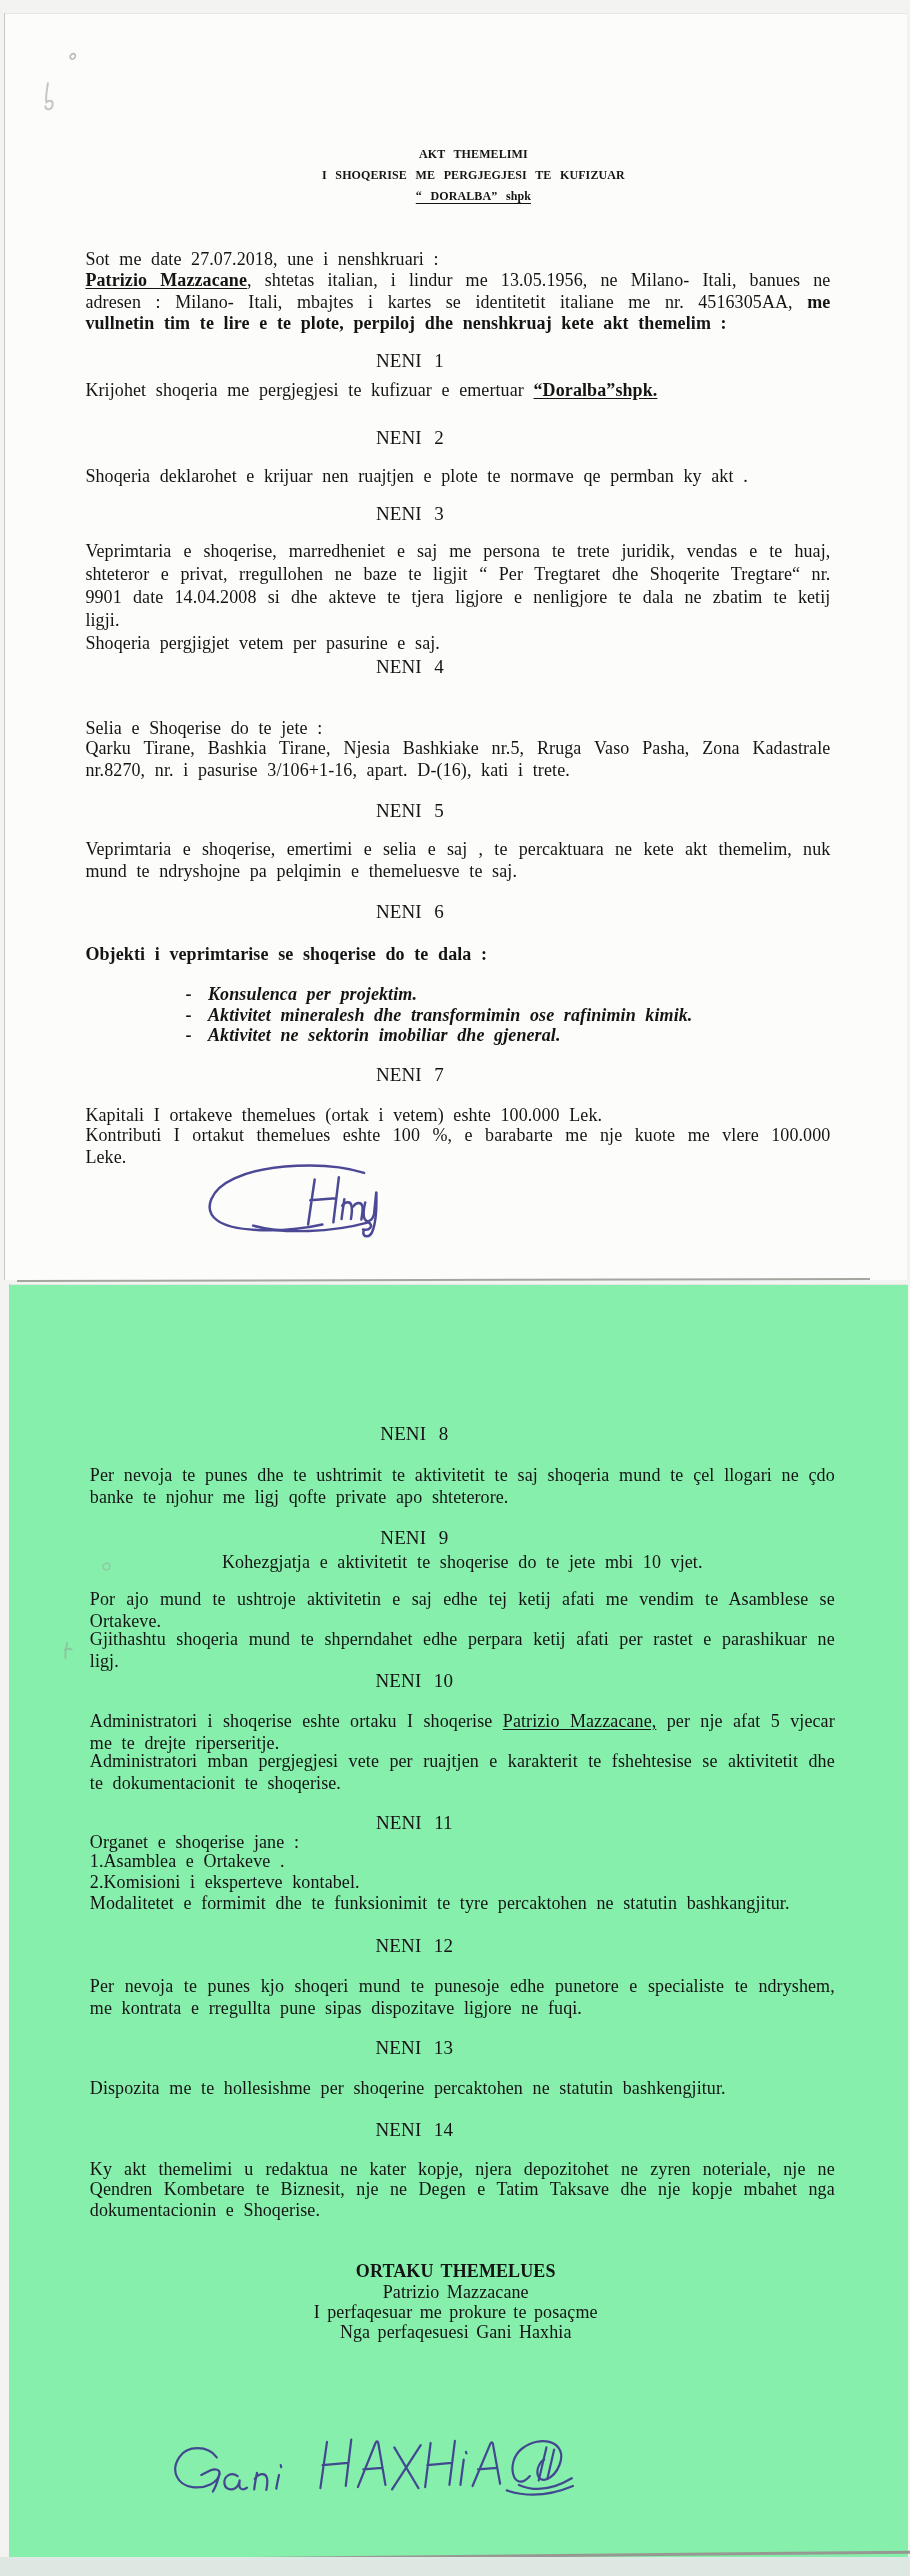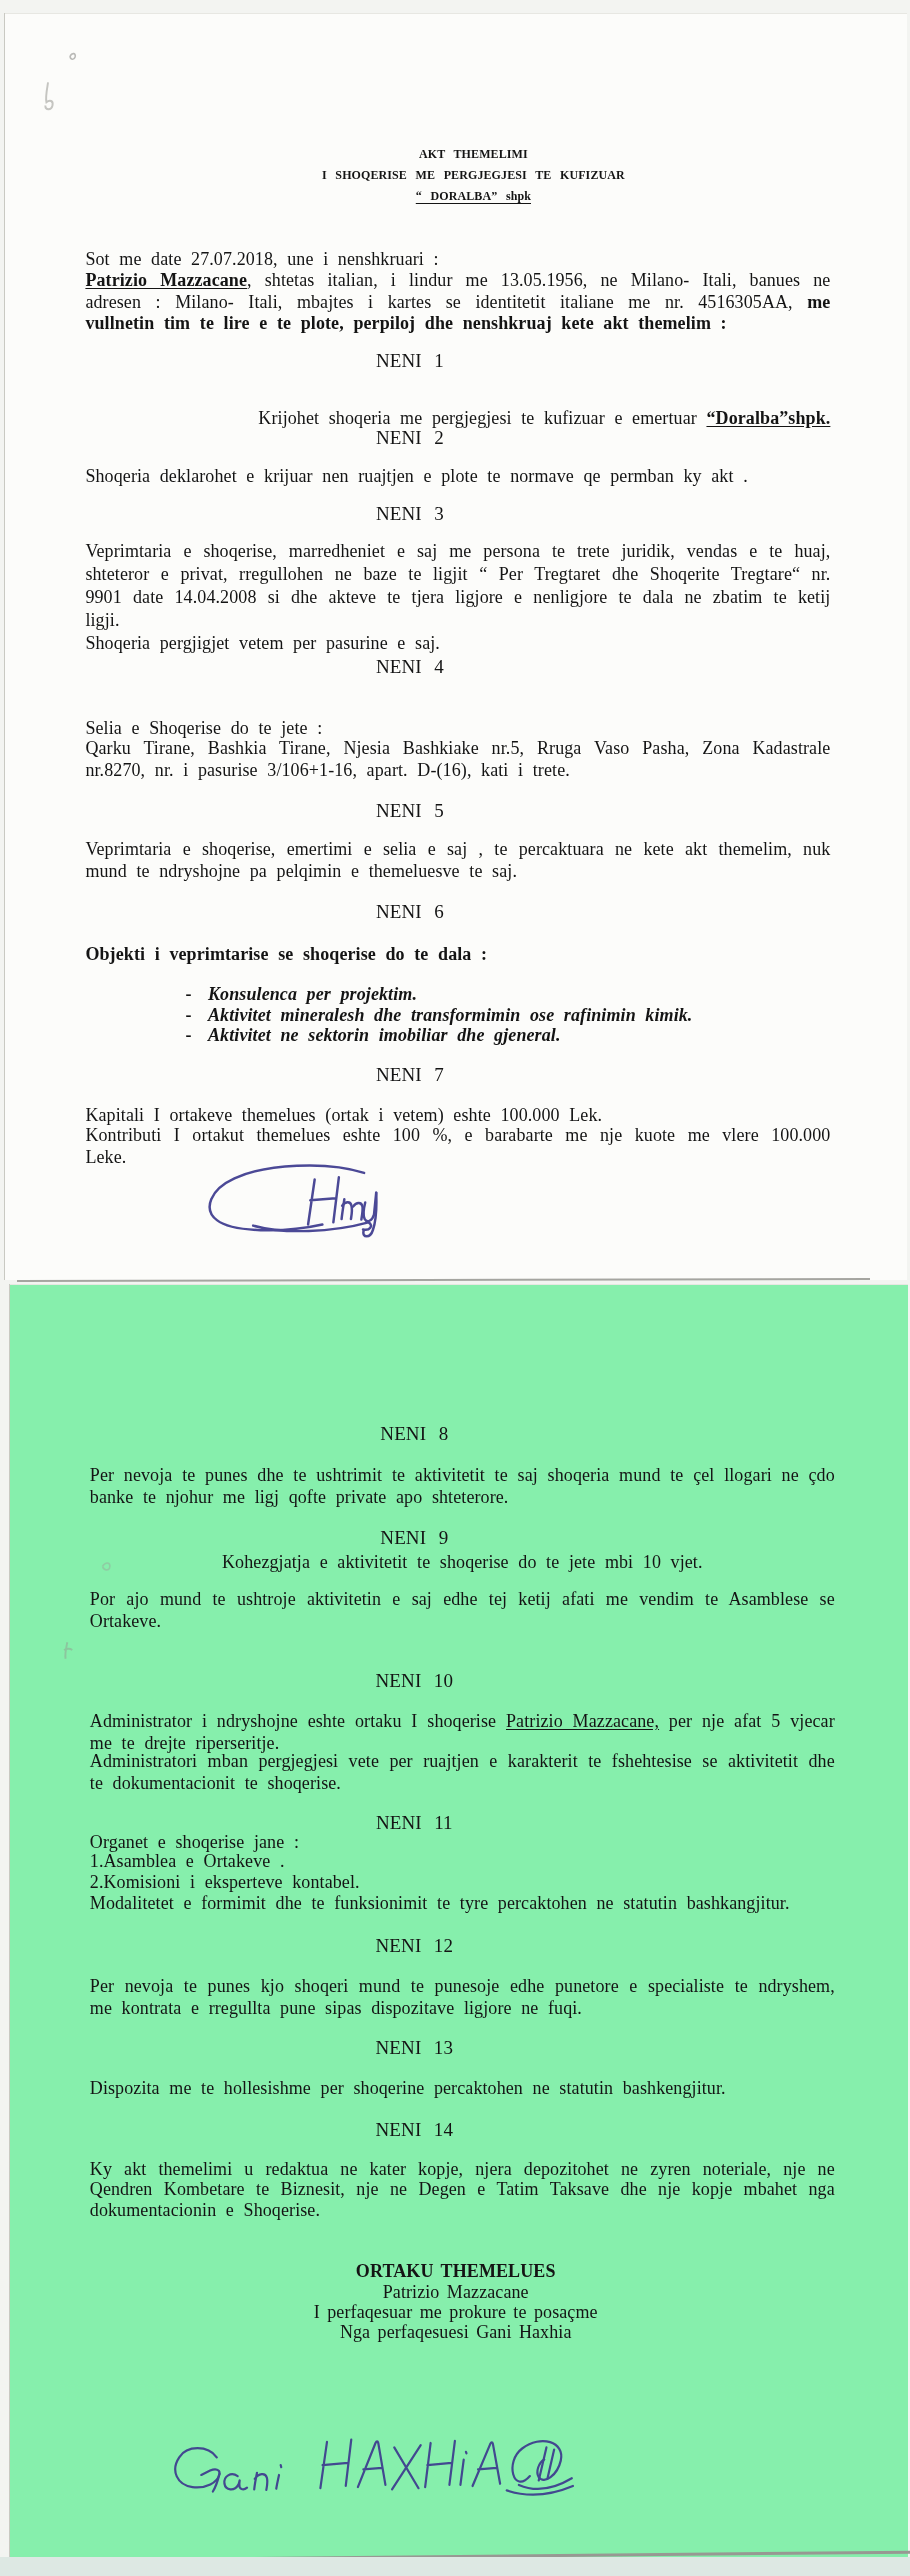--- a/index.html
+++ b/index.html
@@ -73,21 +73,21 @@
     <path d="M96 114 C152 130 240 126 306 108 C316 114 308 124 296 121"></path>
   </svg>
 <div class="blk title" style="top: 131px;">
       <div>AKT  THEMELIMI</div>
       <div>I SHOQERISE  ME PERGJEGJESI  TE  KUFIZUAR</div>
       <div class="u">“ DORALBA” shpk</div>
     </div>
     <div class="blk p" style="top: 236px;">Sot me date   27.07.2018, une i nenshkruari :</div>
     <div class="blk p just" style="top: 257px;"><span class="b u">Patrizio Mazzacane</span><span>, shtetas italian, i lindur me  13.05.1956, ne Milano- Itali, banues  ne adresen : Milano- Itali, mbajtes  i  kartes se  identitetit  italiane me nr. 4516305AA, </span><span class="b">me vullnetin  tim  te lire e te plote, perpiloj  dhe nenshkruaj  kete akt themelim :</span></div>
     <div class="blk h" style="top: 337px;">NENI 1</div>
-    <div class="blk p" style="top: 395px; text-align: right;"><span>Krijohet shoqeria  me pergjegjesi te  kufizuar e emertuar </span><span class="b u">“Doralba”shpk.</span></div>
+    <div class="blk p" style="top: 367px;"><span>Krijohet shoqeria  me pergjegjesi te  kufizuar e emertuar </span><span class="b u">“Doralba”shpk.</span></div>
     <div class="blk h" style="top: 414px;">NENI 2</div>
     <div class="blk p" style="top: 453px;">Shoqeria  deklarohet  e krijuar nen ruajtjen  e plote  te normave  qe permban  ky akt .</div>
     <div class="blk h" style="top: 490px;">NENI 3</div>
     <div class="blk p just" style="top: 527px; line-height: 23px;">Veprimtaria  e shoqerise, marredheniet  e saj  me persona te trete  juridik, vendas  e te huaj, shteteror  e privat, rregullohen  ne baze te ligjit  “ Per Tregtaret  dhe  Shoqerite Tregtare“ nr. 9901  date 14.04.2008  si dhe akteve  te tjera ligjore  e nenligjore  te dala ne zbatim te ketij ligji.</div>
     <div class="blk p" style="top: 620px;">Shoqeria pergjigjet vetem per pasurine e saj.</div>
     <div class="blk h" style="top: 643px;">NENI 4</div>
     <div class="blk p" style="top: 705px;">Selia e Shoqerise  do te jete :</div>
     <div class="blk p just" style="top: 725px;">Qarku Tirane, Bashkia Tirane, Njesia  Bashkiake nr.5, Rruga Vaso Pasha, Zona Kadastrale  nr.8270, nr. i pasurise 3/106+1-16,  apart. D-(16), kati i trete.</div>
     <div class="blk h" style="top: 787px;">NENI 5</div>
     <div class="blk p just" style="top: 826px;">Veprimtaria  e shoqerise, emertimi  e selia e saj , te percaktuara ne kete akt themelim, nuk mund te ndryshojne  pa  pelqimin  e themeluesve te saj.</div>
@@ -132,22 +132,23 @@
     <path d="M660 96 C630 130 614 70 646 46 C680 20 724 34 716 68 C710 94 686 112 676 98 C670 88 676 72 686 66"></path>
     <path d="M690 44 L676 104 M704 48 L692 100"></path>
     <path d="M640 112 C672 126 706 118 736 100"></path>
     <path d="M618 122 C660 136 700 130 738 114"></path>
   </svg>
 <div class="blk h" style="top: 139px;">NENI 8</div>
     <div class="blk p just" style="top: 181px;">Per  nevoja te punes  dhe te ushtrimit  te aktivitetit  te saj  shoqeria  mund te çel  llogari ne çdo banke  te njohur me  ligj qofte private  apo shteterore.</div>
     <div class="blk h" style="top: 243px;">NENI 9</div>
     <div class="blk p" style="top: 268px; text-align: center;">Kohezgjatja e aktivitetit  te shoqerise  do te jete  mbi 10 vjet.</div>
     <div class="blk p just" style="top: 305px;">Por ajo mund te ushtroje aktivitetin e saj edhe tej  ketij  afati  me vendim te  Asamblese se Ortakeve.</div>
+    <div class="blk p just" style="top: 345px;">Gjithashtu  shoqeria mund te shperndahet  edhe perpara ketij afati per rastet e parashikuar  ne ligj.</div>
     <div class="blk h" style="top: 386px;">NENI 10</div>
-    <div class="blk p just" style="top: 427px;"><span>Administrator i ndryshojne  eshte  ortaku I  shoqerise </span><span class="u">Patrizio Mazzacane,</span><span> per nje afat  5 vjecar  me te drejte  riperseritje.</span></div>
+    <div class="blk p just" style="top: 427px;"><span>Administratori i shoqerise  eshte  ortaku I  shoqerise </span><span class="u">Patrizio Mazzacane,</span><span> per nje afat  5 vjecar  me te drejte  riperseritje.</span></div>
     <div class="blk p just" style="top: 467px;">Administratori  mban pergjegjesi  vete per ruajtjen  e karakterit  te fshehtesise  se aktivitetit  dhe  te dokumentacionit te shoqerise.</div>
     <div class="blk h" style="top: 528px;">NENI 11</div>
     <div class="blk p" style="top: 548px;">Organet  e shoqerise  jane :</div>
     <div class="blk p" style="top: 567px;">1.Asamblea e Ortakeve .</div>
     <div class="blk p" style="top: 588px;">2.Komisioni  i  eksperteve  kontabel.</div>
     <div class="blk p just" style="top: 609px;">Modalitetet  e formimit  dhe te funksionimit  te tyre  percaktohen  ne statutin bashkangjitur.</div>
     <div class="blk h" style="top: 651px;">NENI 12</div>
     <div class="blk p just" style="top: 692px;">Per nevoja  te punes  kjo shoqeri  mund te punesoje  edhe punetore  e specialiste  te ndryshem, me kontrata e rregullta pune  sipas dispozitave ligjore ne fuqi.</div>
     <div class="blk h" style="top: 753px;">NENI 13</div>
     <div class="blk p" style="top: 794px;">Dispozita me te hollesishme  per shoqerine  percaktohen  ne statutin  bashkengjitur.</div>

